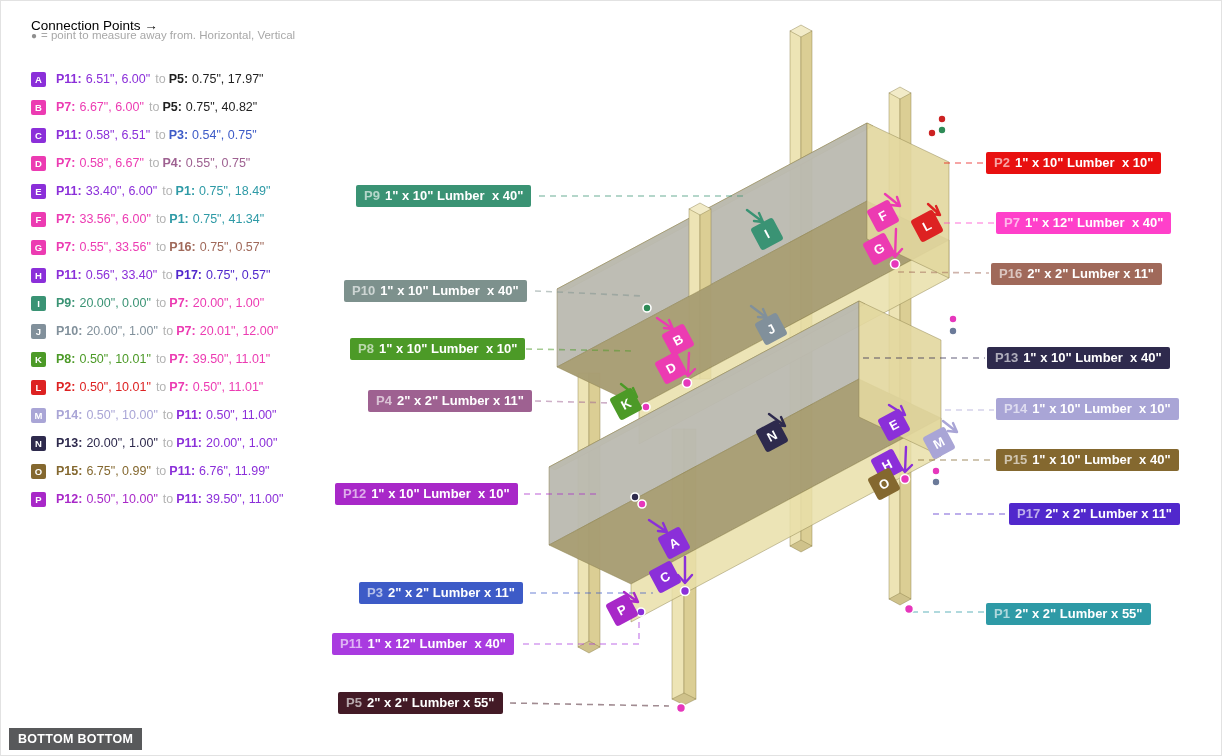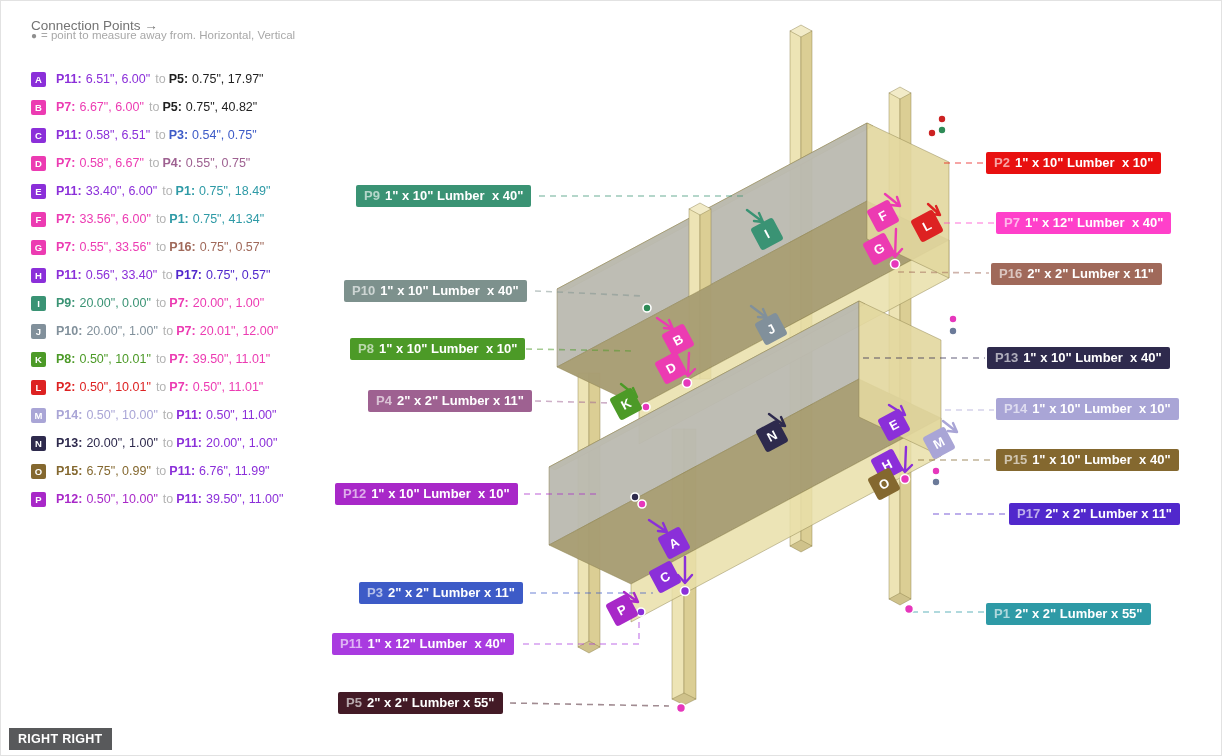--- a/index.html
+++ b/index.html
@@ -1,17 +1,17 @@
 <!DOCTYPE html>
 <html><head>
 <meta charset="utf-8">
 <style>
   html,body{margin:0;padding:0;background:#fff;font-family:"Liberation Sans",sans-serif;}
   .stage{position:relative;width:1222px;height:756px;background:#fff;border:1px solid #e2e2e2;overflow:hidden;box-sizing:border-box;}
-  .hdr-title{position:absolute;left:30px;top:17px;font-size:13.5px;color:#737373;}
+  .hdr-title{position:absolute;left:30px;top:17px;font-size:13.5px;color:#000000;}
   .hdr-note{position:absolute;left:30px;top:28px;font-size:11.5px;color:#a8a8a8;}
   .hdr-note .bullet{color:#8f8f8f;font-size:10px;margin-right:4px;}
   .lrow{position:absolute;left:30px;height:20px;display:flex;align-items:center;font-size:12.5px;white-space:pre;}
   .lbadge{display:inline-block;width:15px;height:15px;border-radius:2px;color:#fff;font-weight:bold;font-size:9.5px;line-height:15px;text-align:center;margin-right:10px;flex:0 0 15px;}
   .pid{font-weight:bold;}
   .vals{margin:0 2px 0 4px;}
   .lto{color:#b3b3b3;margin:0 3px;}
   .tag{position:absolute;height:22px;line-height:22px;padding:0 8px;color:#fff;font-weight:bold;font-size:13px;white-space:pre;border-radius:2px;}
   .tag .tpid{opacity:.62;margin-right:5px;}
   .badge-view{position:absolute;left:8px;top:727px;background:#58595B;color:#fff;font-weight:bold;font-size:12.5px;padding:4px 9px;letter-spacing:.3px;}
@@ -233,14 +233,14 @@
   <div class="tag" style="left: 337px; top: 691px; background: rgb(67, 26, 38);"><span class="tpid">P5</span><span>2" x 2" Lumber x 55"</span></div>
   <div class="tag" style="left: 985px; top: 151px; background: rgb(232, 16, 16);"><span class="tpid">P2</span><span>1" x 10" Lumber  x 10"</span></div>
   <div class="tag" style="left: 995px; top: 211px; background: rgb(255, 64, 202);"><span class="tpid">P7</span><span>1" x 12" Lumber  x 40"</span></div>
   <div class="tag" style="left: 990px; top: 262px; background: rgb(160, 105, 90);"><span class="tpid">P16</span><span>2" x 2" Lumber x 11"</span></div>
   <div class="tag" style="left: 986px; top: 346px; background: rgb(46, 42, 77);"><span class="tpid">P13</span><span>1" x 10" Lumber  x 40"</span></div>
   <div class="tag" style="left: 995px; top: 397px; background: rgb(169, 165, 214);"><span class="tpid">P14</span><span>1" x 10" Lumber  x 10"</span></div>
   <div class="tag" style="left: 995px; top: 448px; background: rgb(132, 104, 47);"><span class="tpid">P15</span><span>1" x 10" Lumber  x 40"</span></div>
   <div class="tag" style="left: 1008px; top: 502px; background: rgb(81, 40, 204);"><span class="tpid">P17</span><span>2" x 2" Lumber x 11"</span></div>
   <div class="tag" style="left: 985px; top: 602px; background: rgb(46, 154, 166);"><span class="tpid">P1</span><span>2" x 2" Lumber x 55"</span></div>
 
-  <div class="badge-view">RIGHT RIGHT</div>
+  <div class="badge-view">BOTTOM BOTTOM</div>
 </div>
 
 </body></html>

